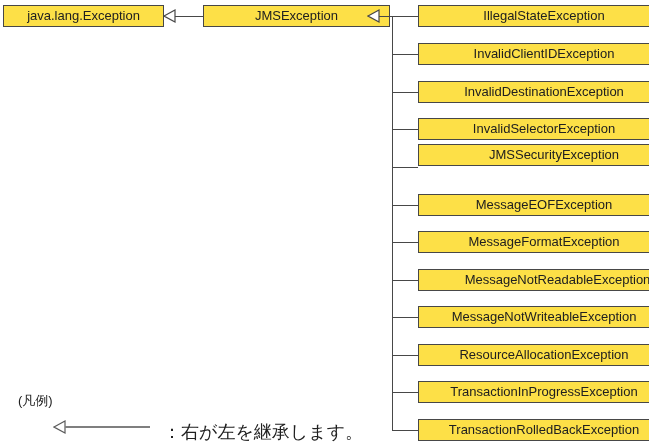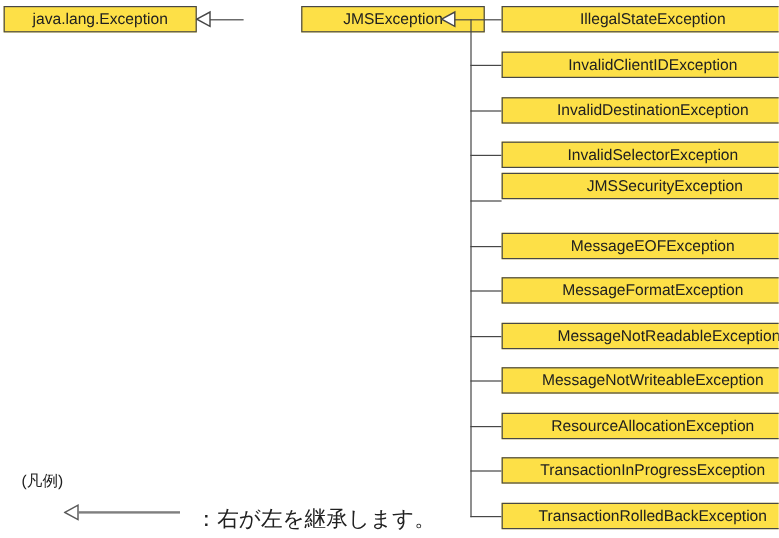--- a/index.html
+++ b/index.html
@@ -21,21 +21,21 @@
     box-sizing: border-box;
     height: 22px;
     line-height: 20px;
     border: 1px solid #474747;
     background: #fde047;
     text-align: center;
     font-size: 13px;
     white-space: nowrap;
   }
   .box.root   { left: 3px;   top: 5px; width: 161px; }
-  .box.parent { left: 203px; top: 5px; width: 153px; margin-left: 48px; }
+  .box.parent { left: 203px; top: 5px; width: 187px; }
   .box.child  { left: 418px; width: 252px; }
 
   .hline {
     position: absolute;
     height: 1px;
     background: #474747;
   }
   .vline {
     position: absolute;
     width: 1px;

